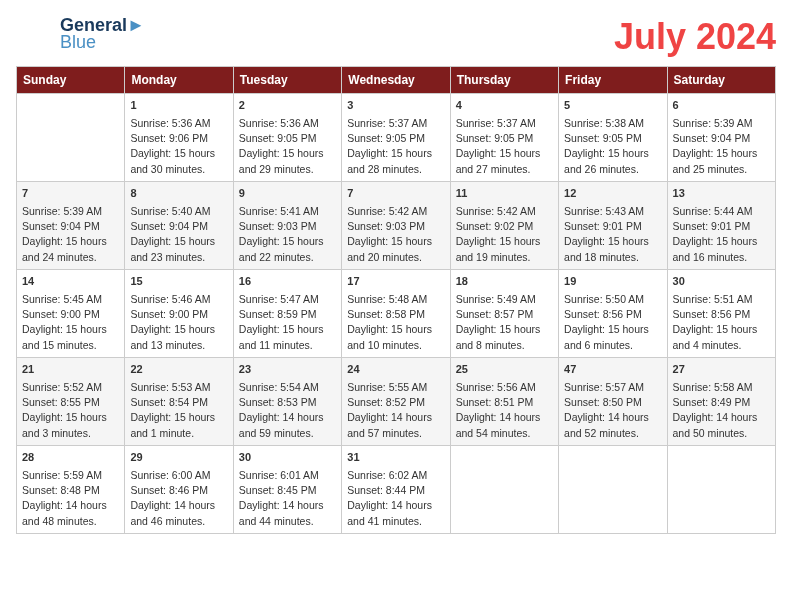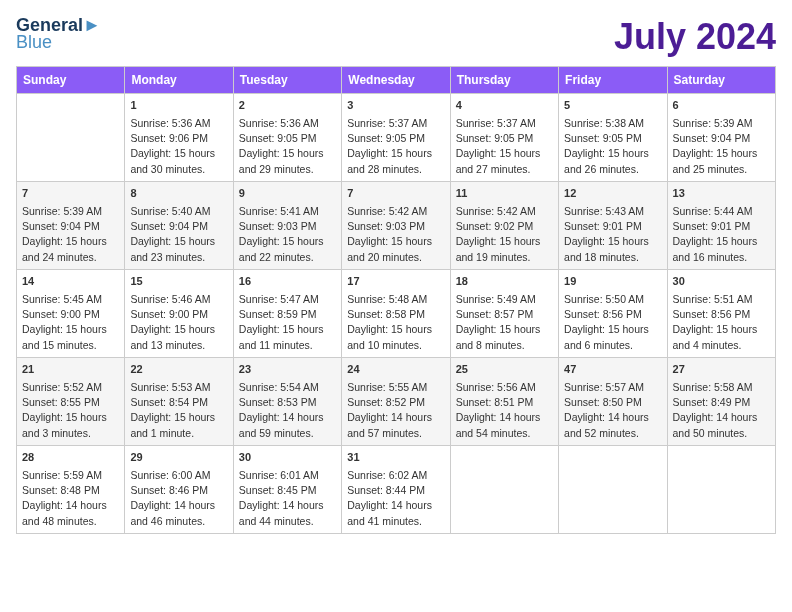--- a/index.html
+++ b/index.html
@@ -8,20 +8,21 @@
       background: #fff;
       width: 792px;
       min-height: 612px;
       padding: 16px;
     }
     .header {
       display: flex;
       justify-content: space-between;
       align-items: flex-start;
       margin-bottom: 8px;
+      margin-left: 44px;
     }
     .logo {
       display: flex;
       flex-direction: column;
       align-items: flex-start;
     }
     .logo-text {
       font-size: 18px;
       font-weight: bold;
       color: #1a3a5c;
@@ -29,33 +30,33 @@
     }
     .logo-text span {
       color: #4a90c4;
     }
     .title-block {
       text-align: right;
     }
     .month-title {
       font-size: 36px;
       font-weight: bold;
-      color: #4c1d95;
+      color: #ef4444;
     }
     .subtitle {
       font-size: 14px;
       color: #333;
     }
     table {
       width: 100%;
       border-collapse: collapse;
       font-size: 11px;
     }
     thead tr th {
-      background-color: #8b5cf6;
+      background-color: #7f1d1d;
       color: #fff;
       text-align: left;
       padding: 6px 6px;
       font-size: 12px;
       font-weight: bold;
       border: 1px solid #ccc;
     }
     tbody tr td {
       border: 1px solid #ccc;
       vertical-align: top;

